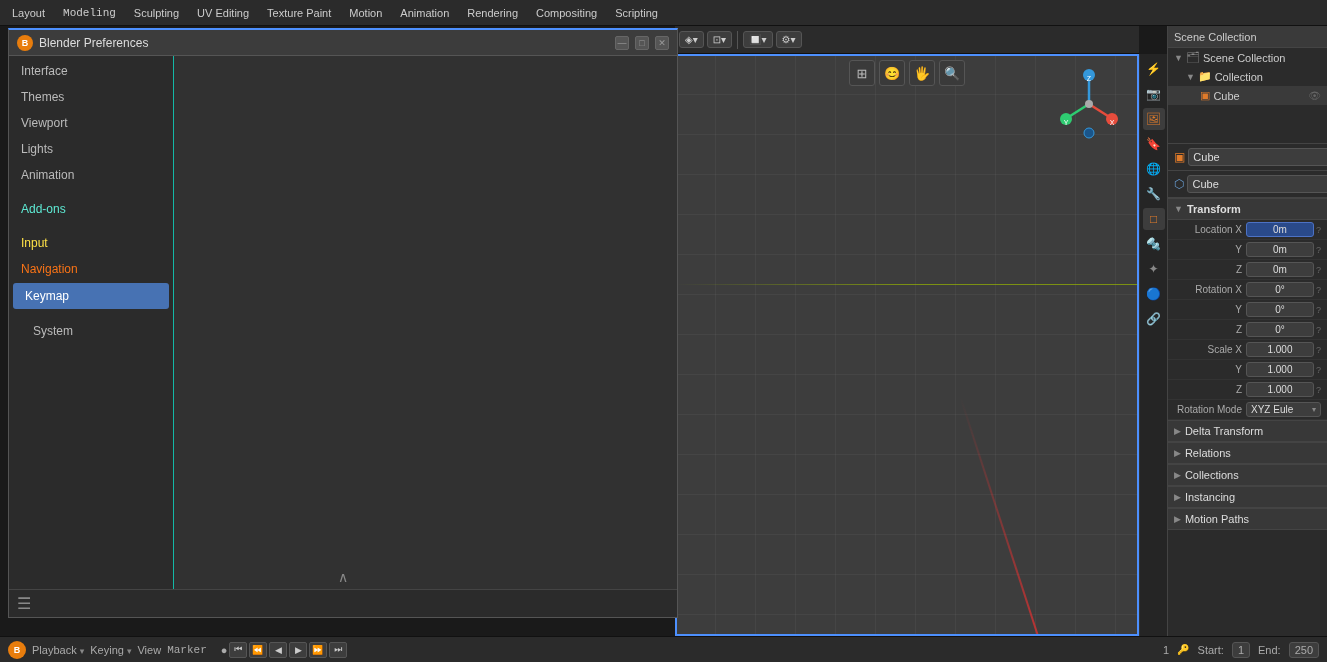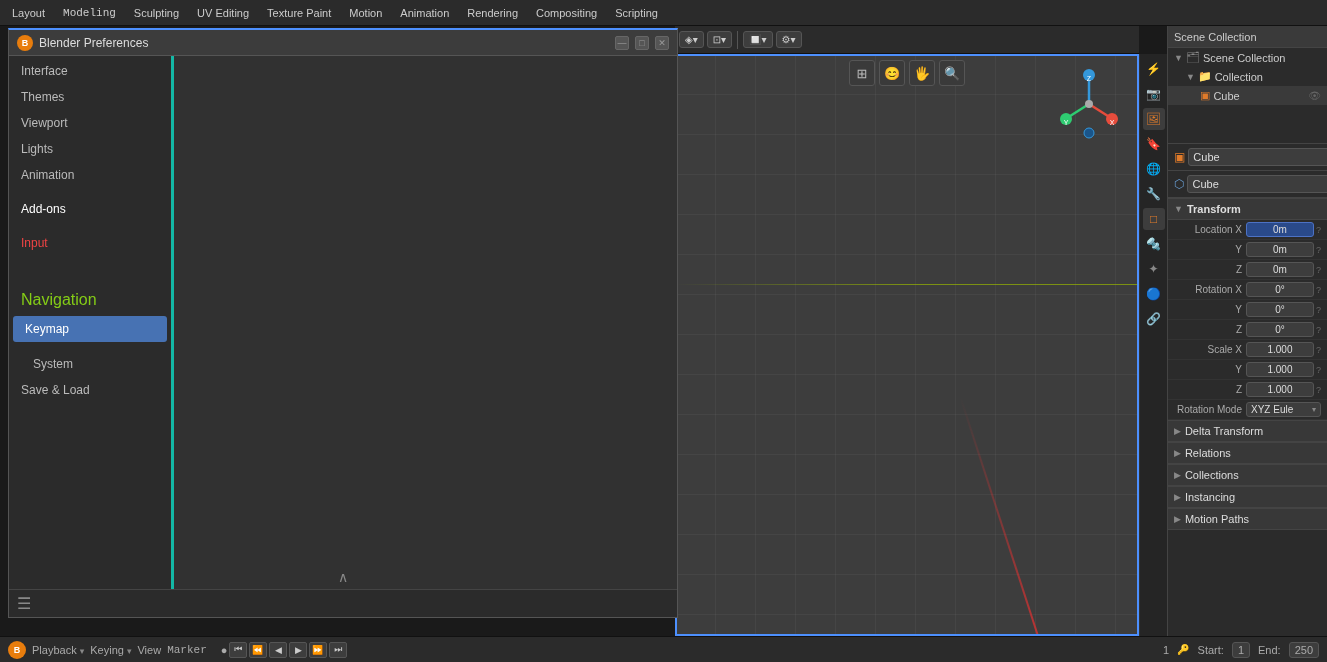--- a/index.html
+++ b/index.html
@@ -227,35 +227,34 @@
       </div>
       <div style="display:flex; gap:6px;">
         <button style="width:14px; height:14px; border-radius:2px; background:#555; border:1px solid #666; cursor:pointer; display:flex; align-items:center; justify-content:center; font-size:9px; color:#999; padding:0;">—</button>
         <button style="width:14px; height:14px; border-radius:2px; background:#555; border:1px solid #666; cursor:pointer; display:flex; align-items:center; justify-content:center; font-size:9px; color:#999; padding:0;">□</button>
         <button style="width:14px; height:14px; border-radius:2px; background:#555; border:1px solid #666; cursor:pointer; display:flex; align-items:center; justify-content:center; font-size:9px; color:#999; padding:0;">✕</button>
       </div>
     </div>
 
     <div style="display:flex; flex:1; overflow:hidden;">
 
-      <div style="width:165px; background:#2b2b2b; border-right:3px solid #14b8a6; display:flex; flex-direction:column; padding:2px 0;">
+      <div style="width:165px; background:#2b2b2b; border-right:1px solid #14b8a6; display:flex; flex-direction:column; padding:2px 0;">
         <div style="padding:6px 12px; color:#bbb; font-size:12px; cursor:pointer;">Interface</div>
         <div style="padding:6px 12px; color:#bbb; font-size:12px; cursor:pointer;">Themes</div>
         <div style="padding:6px 12px; color:#bbb; font-size:12px; cursor:pointer;">Viewport</div>
         <div style="padding:6px 12px; color:#bbb; font-size:12px; cursor:pointer;">Lights</div>
         <div style="padding:6px 12px; color:#bbb; font-size:12px; cursor:pointer;">Animation</div>
         <div style="height:8px;"></div>
-        <div style="padding:6px 12px; color:#ffffff; font-size:12px; cursor:pointer;">Add-ons</div>
+        <div style="padding:6px 12px; color:#5eead4; font-size:12px; cursor:pointer;">Add-ons</div>
         <div style="height:8px;"></div>
-        <div style="padding:6px 12px; color:#ef4444; font-size:12px; cursor:pointer;">Input</div>
-        <div style="padding:6px 12px; color:#84cc16; font-size:16px; cursor:pointer;margin-top:29px;">Navigation</div>
+        <div style="padding:6px 12px; color:#fde047; font-size:12px; cursor:pointer;">Input</div>
+        <div style="padding:6px 12px; color:#f97316; font-size:12px; cursor:pointer;">Navigation</div>
         <div style="padding:6px 12px; color:#fff; font-size:12px; cursor:pointer; background:#4772b3; border-radius:3px; margin:1px 4px;">Keymap</div>
         <div style="height:8px;"></div>
         <div style="padding:6px 24px; color:#bbb; font-size:12px; cursor:pointer;">System</div>
-        <div style="padding:6px 12px; color:#bbb; font-size:12px; cursor:pointer;">Save &amp; Load</div>
       </div>
 
       <div style="flex:1; background:#313131; padding:8px;">
       </div>
     </div>
 
     <div style="height:28px; background:#2b2b2b; border-top:1px solid #444; display:flex; align-items:center; padding:0 8px;">
       <span style="font-size:16px; color:#888; cursor:pointer;">☰</span>
     </div>
 

